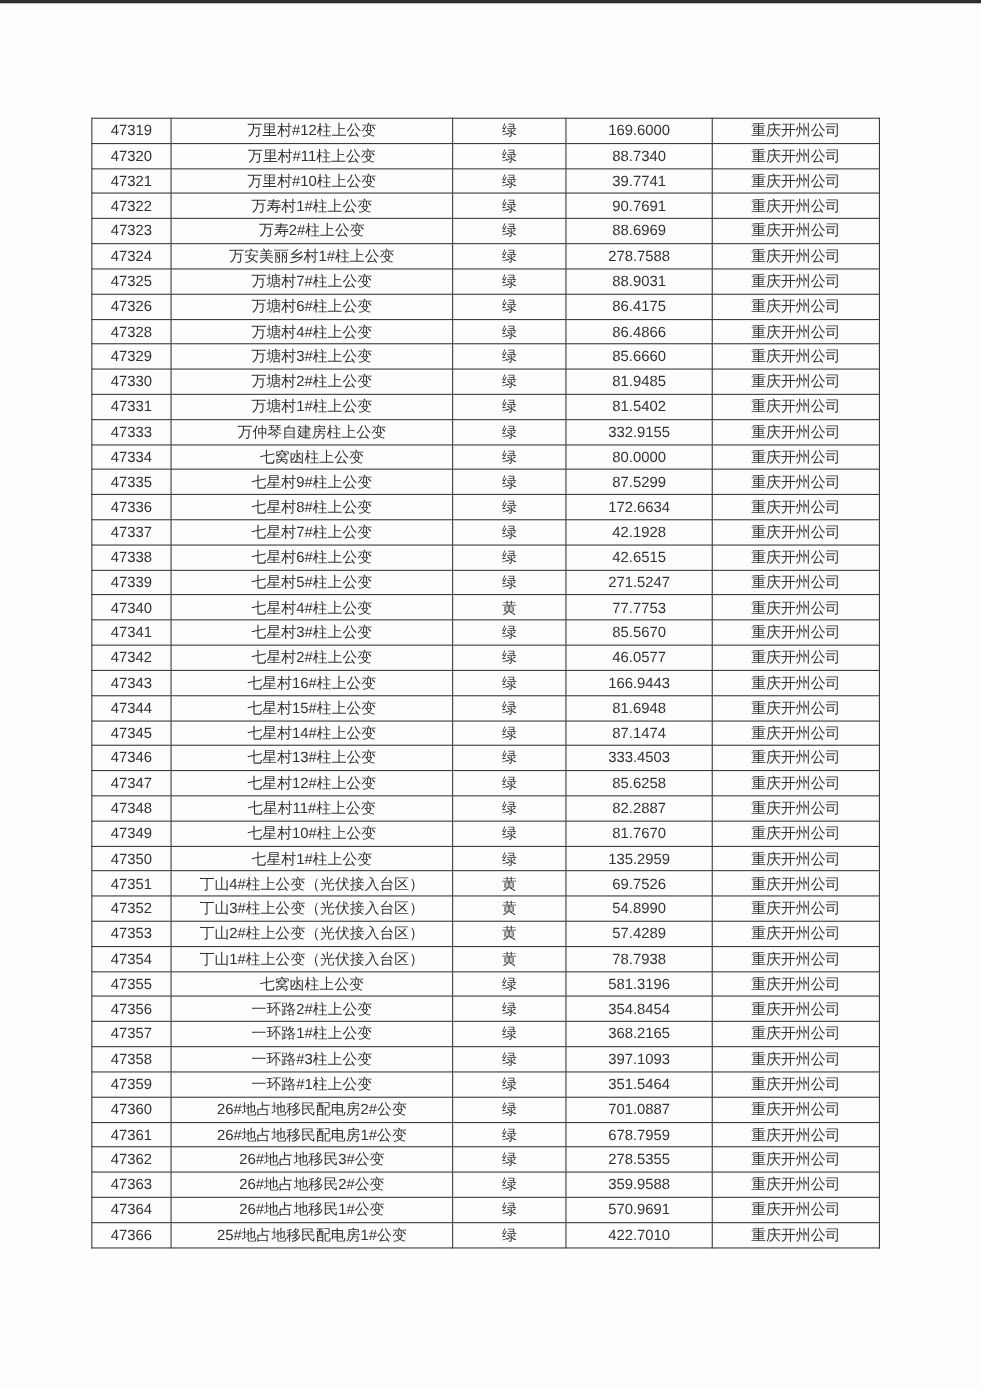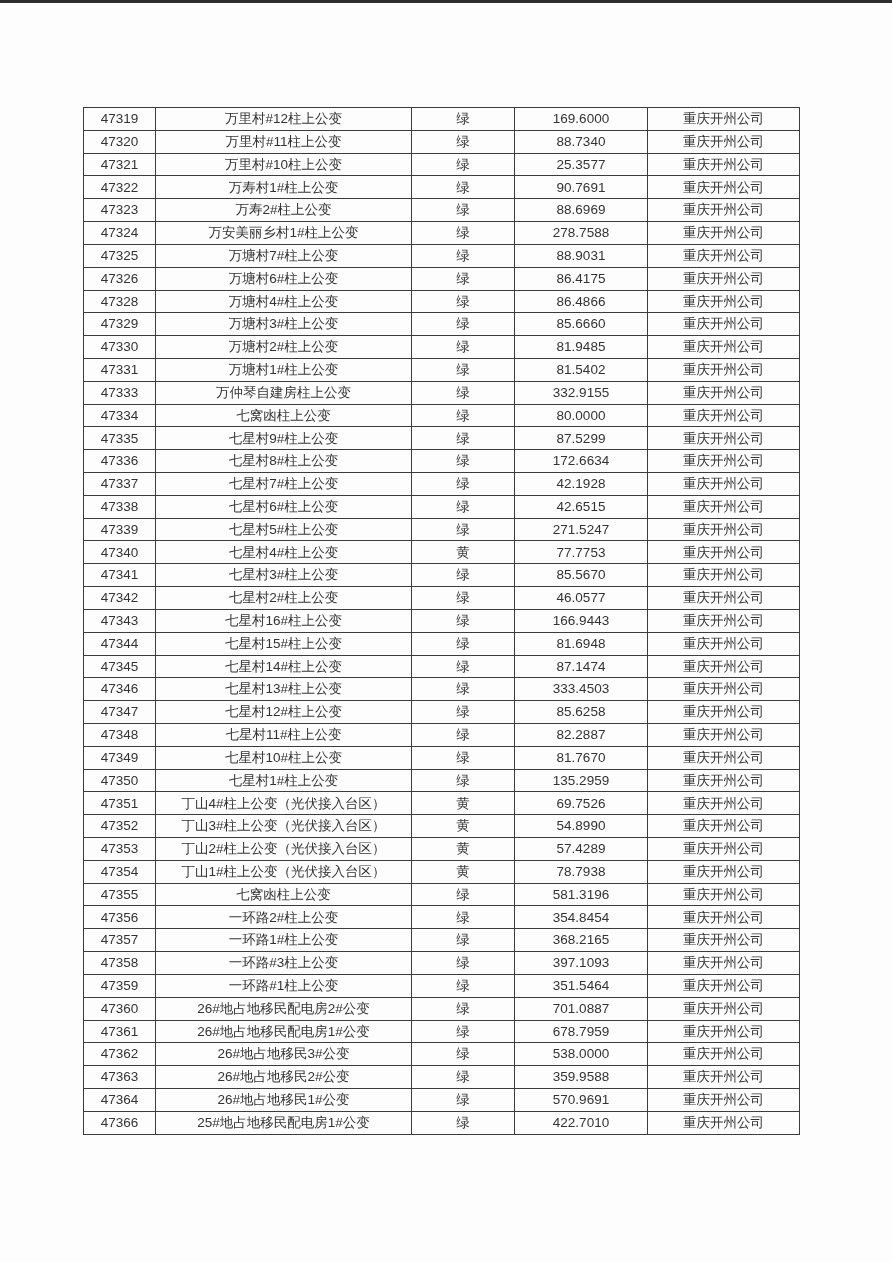--- a/index.html
+++ b/index.html
@@ -68,21 +68,21 @@
         <td>47320</td>
         <td>万里村#11柱上公变</td>
         <td>绿</td>
         <td>88.7340</td>
         <td>重庆开州公司</td>
       </tr>
       <tr>
         <td>47321</td>
         <td>万里村#10柱上公变</td>
         <td>绿</td>
-        <td>25.3577</td>
+        <td>39.7741</td>
         <td>重庆开州公司</td>
       </tr>
       <tr>
         <td>47322</td>
         <td>万寿村1#柱上公变</td>
         <td>绿</td>
         <td>90.7691</td>
         <td>重庆开州公司</td>
       </tr>
       <tr>
@@ -341,21 +341,21 @@
         <td>47361</td>
         <td>26#地占地移民配电房1#公变</td>
         <td>绿</td>
         <td>678.7959</td>
         <td>重庆开州公司</td>
       </tr>
       <tr>
         <td>47362</td>
         <td>26#地占地移民3#公变</td>
         <td>绿</td>
-        <td>538.0000</td>
+        <td>278.5355</td>
         <td>重庆开州公司</td>
       </tr>
       <tr>
         <td>47363</td>
         <td>26#地占地移民2#公变</td>
         <td>绿</td>
         <td>359.9588</td>
         <td>重庆开州公司</td>
       </tr>
       <tr>

